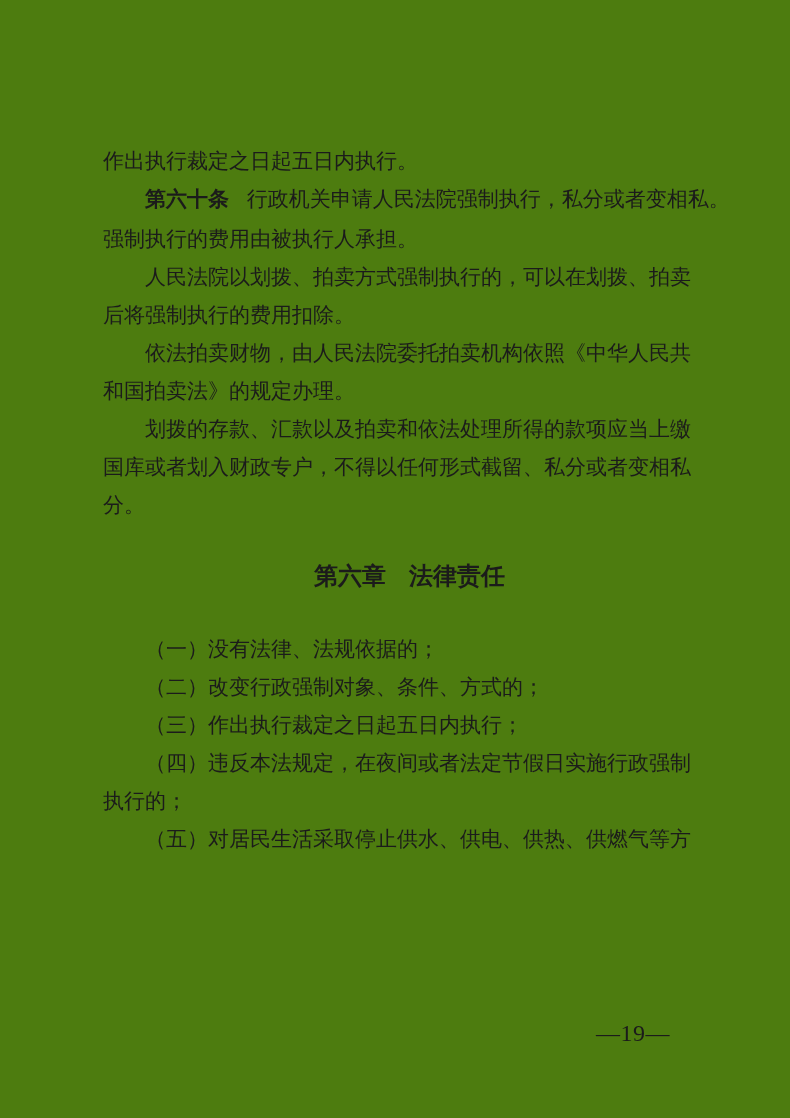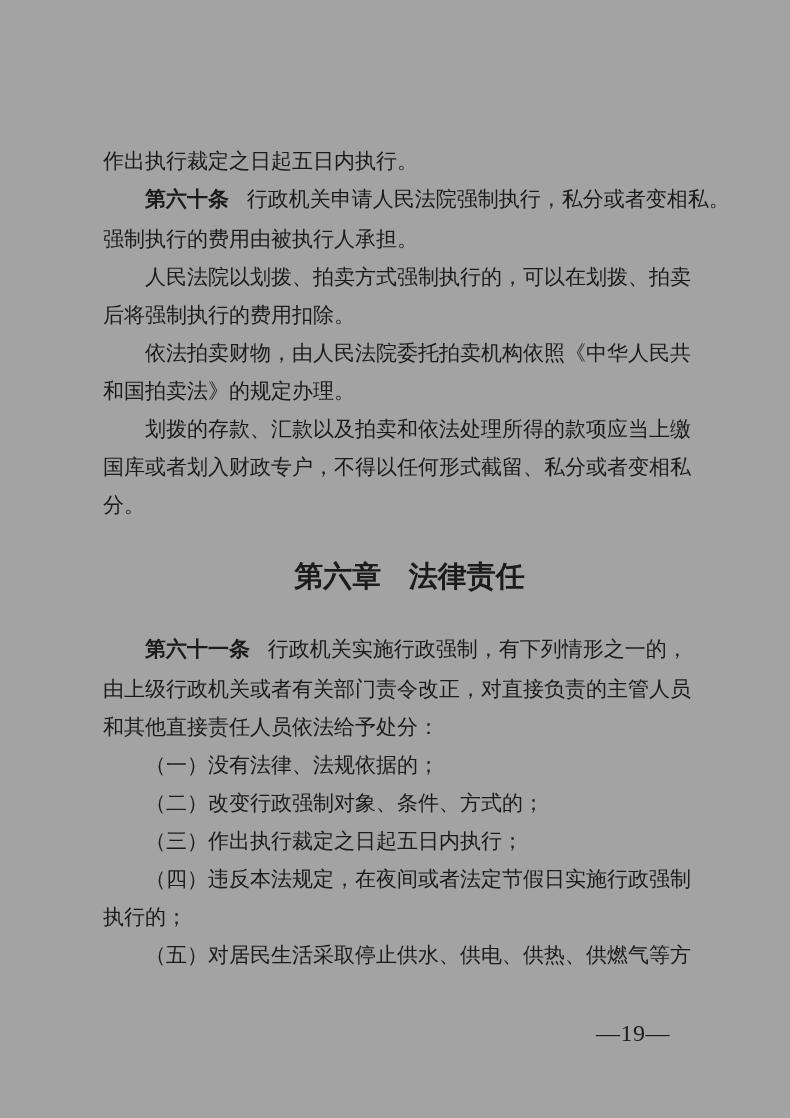--- a/index.html
+++ b/index.html
@@ -5,21 +5,21 @@
   html, body {
     margin: 0;
     padding: 0;
     background: #e8e8e8;
   }
   .page {
     position: relative;
     width: 790px;
     height: 1118px;
     margin: 0 auto;
-    background: #a3a3a3;
+    background: #4d7c0f;
     color: #1b1b1b;
     font-family: "Liberation Serif", "DejaVu Serif", serif;
     overflow: hidden;
   }
   .text-block {
     position: absolute;
     left: 103px;
     top: 142px;
     width: 613px;
     font-size: 21px;
@@ -36,21 +36,21 @@
   }
   .lead {
     font-weight: bold;
     font-family: Liberation Mono, monospace;
     margin-right: 0.85em;
   }
   .chapter {
     text-align: center;
     font-weight: bold;
     font-family: "Liberation Sans", "DejaVu Sans", sans-serif;
-    font-size: 29px;
+    font-size: 24px;
     line-height: 38px;
     margin-top: 33px;
     margin-bottom: 35px;
   }
   .chapter-title {
     margin-left: 0.95em;
   }
   .page-footer {
     position: absolute;
     top: 1019px;
@@ -92,27 +92,20 @@
     <div class="para">
       <div class="line indent">划拨的存款、汇款以及拍卖和依法处理所得的款项应当上缴</div>
       <div class="line">国库或者划入财政专户，不得以任何形式截留、私分或者变相私</div>
       <div class="line">分。</div>
     </div>
 
     <div class="chapter">
       <span>第六章</span><span class="chapter-title">法律责任</span>
     </div>
 
-    <div class="para">
-      <div class="line indent">
-        <b class="lead">第六十一条</b><span>行政机关实施行政强制，有下列情形之一的，</span>
-      </div>
-      <div class="line">由上级行政机关或者有关部门责令改正，对直接负责的主管人员</div>
-      <div class="line">和其他直接责任人员依法给予处分：</div>
-    </div>
 
     <div class="para">
       <div class="line indent">（一）没有法律、法规依据的；</div>
     </div>
 
     <div class="para">
       <div class="line indent">（二）改变行政强制对象、条件、方式的；</div>
     </div>
 
     <div class="para">

